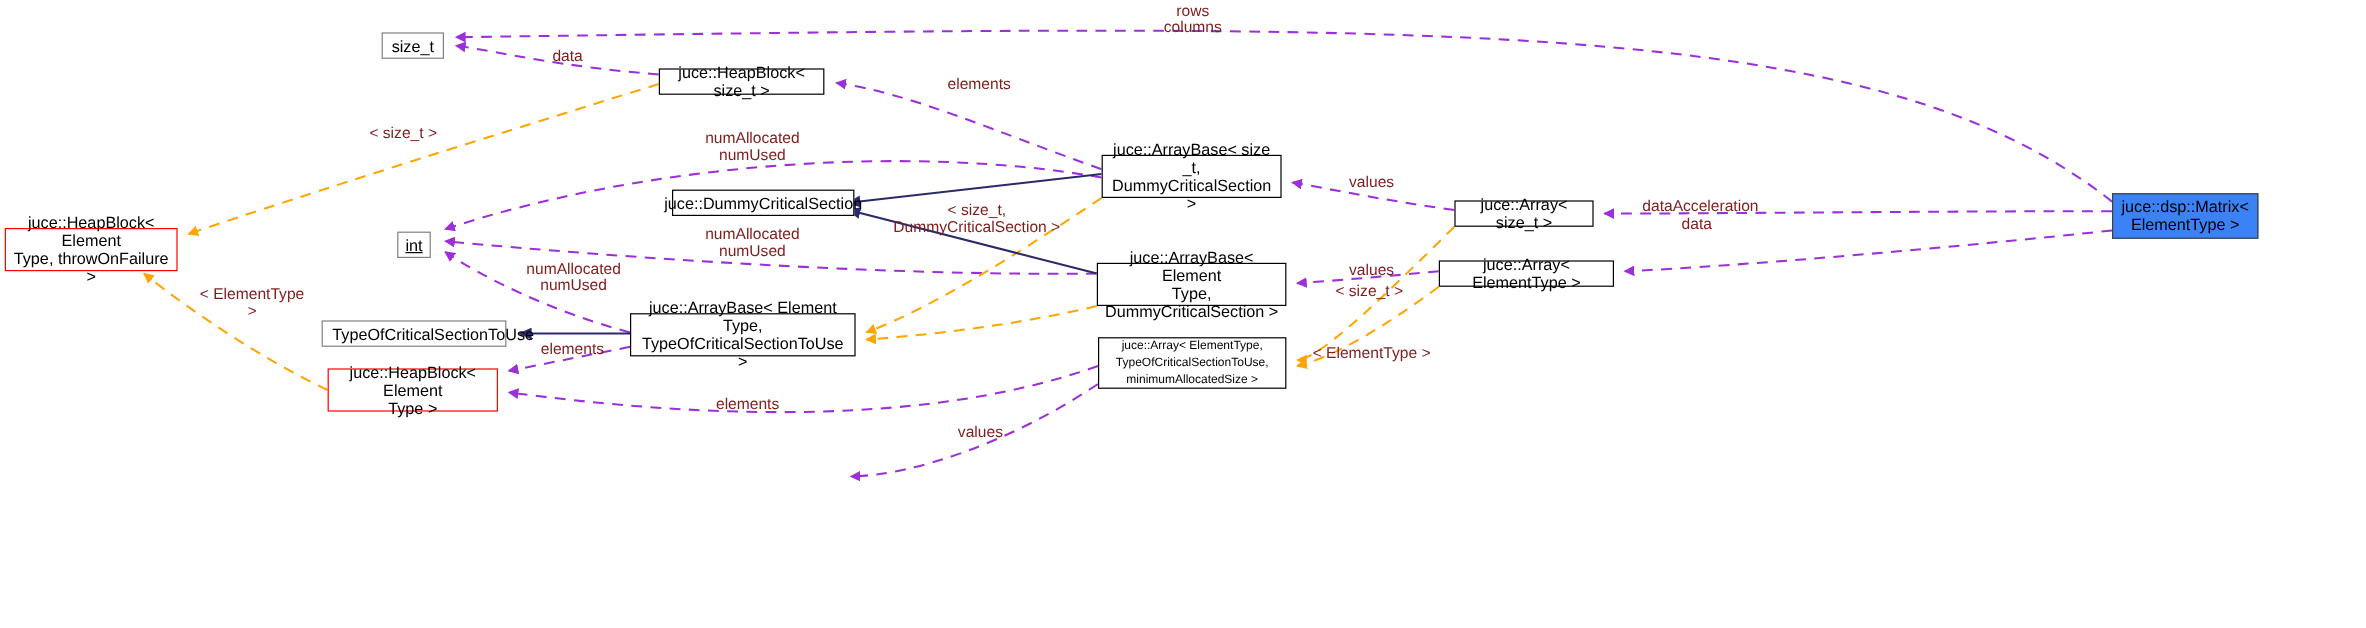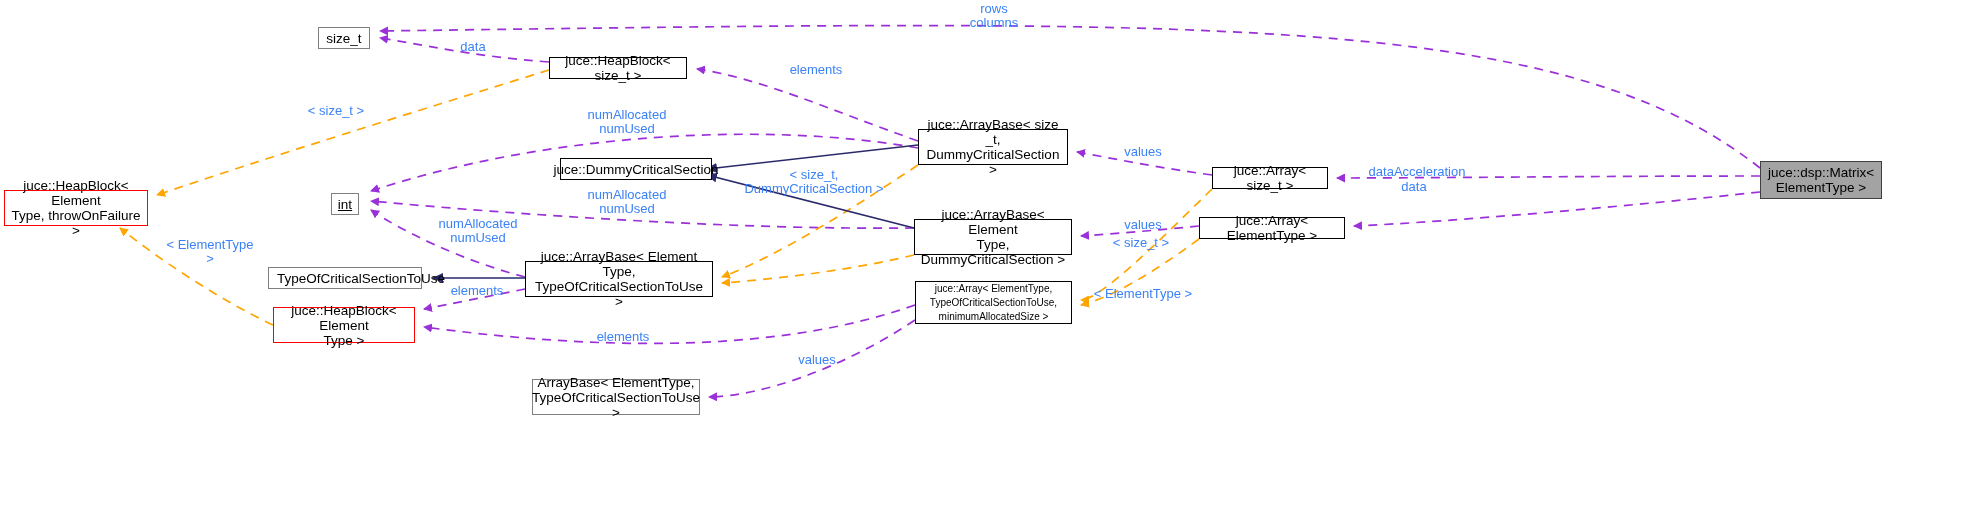--- a/index.html
+++ b/index.html
@@ -39,28 +39,28 @@
     padding: 1px 4px;
     z-index: 5;
   }
   .node.bold {
     border: 1.5px solid #000000;
   }
   .node.red {
     border: 1.5px solid #ff0000;
   }
   .node.filled {
-    background: #a3a3a3;
+    background: #3b82f6;
     border: 1.5px solid #404040;
   }
   .edge-label {
     position: absolute;
     font-size: 13px;
     line-height: 14px;
-    color: #3b82f6;
+    color: #7f1d1d;
     text-align: center;
     white-space: pre-line;
     background: transparent;
     z-index: 6;
     pointer-events: none;
   }
 </style>
 </head>
 <body>
 
@@ -132,22 +132,20 @@
   <div class="node bold" style="left:918px; top:129px; width:150px; height:36px;">juce::ArrayBase&lt; size
 _t, DummyCriticalSection &gt;</div>
 
   <div class="node bold" style="left:914px; top:219px; width:158px; height:36px;">juce::ArrayBase&lt; Element
 Type, DummyCriticalSection &gt;</div>
 
   <div class="node bold" style="left:915px; top:281px; width:157px; height:43px; font-size:10px; line-height:14px;">juce::Array&lt; ElementType,
 TypeOfCriticalSectionToUse,
 minimumAllocatedSize &gt;</div>
 
-  <div class="node plain" style="left:532px; top:379px; width:168px; height:36px;">ArrayBase&lt; ElementType,
-TypeOfCriticalSectionToUse &gt;</div>
 
   <div class="node bold" style="left:1212px; top:167px; width:116px; height:22px;">juce::Array&lt; size_t &gt;</div>
 
   <div class="node bold" style="left:1199px; top:217px; width:146px; height:22px;">juce::Array&lt; ElementType &gt;</div>
 
   <div class="node filled" style="left:1760px; top:161px; width:122px; height:38px;">juce::dsp::Matrix&lt;
 ElementType &gt;</div>
 
   <div class="edge-label" style="left:962px; top:2px; width:64px;">rows
 columns</div>

